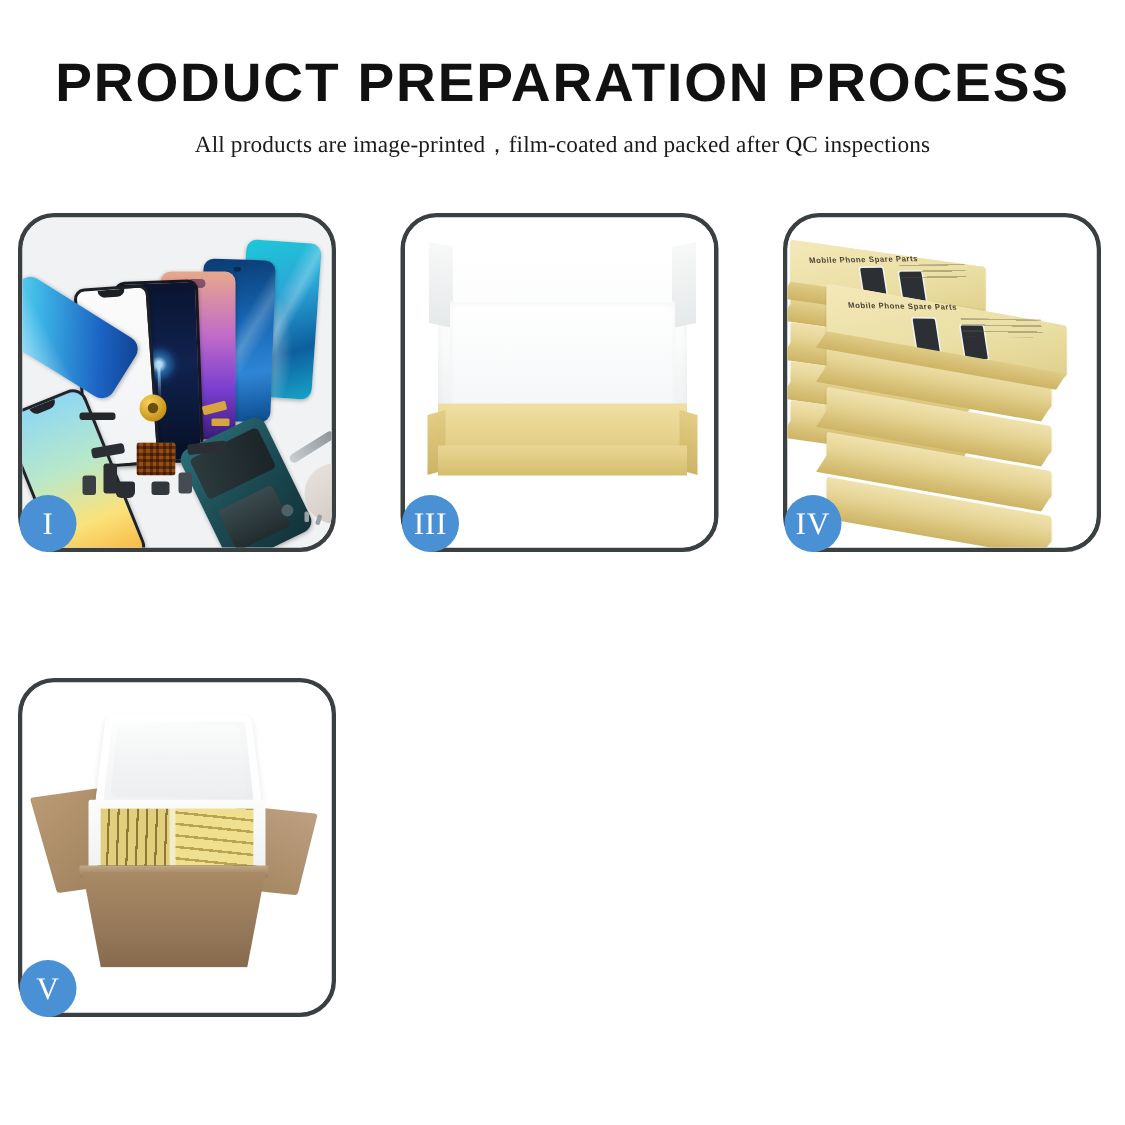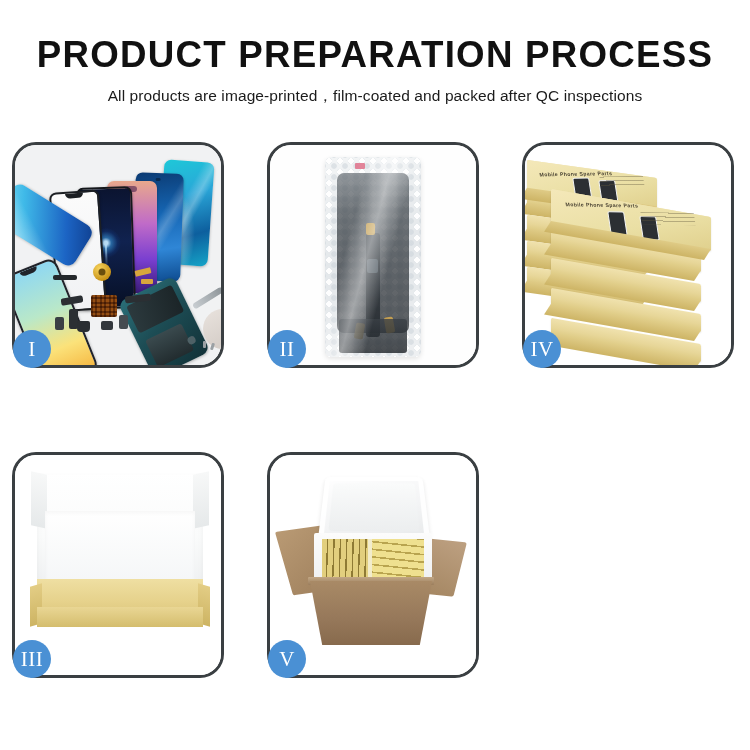--- a/index.html
+++ b/index.html
@@ -25,21 +25,21 @@
     font-family: "Liberation Sans", sans-serif;
     font-size: 36px;
     font-weight: bold;
     letter-spacing: 1.2px;
     color: #111111;
     line-height: 1.05;
     white-space: nowrap;
     transform: scaleX(1.02);
   }
   #page-subtitle {
-    font-family: Liberation Sans, sans-serif;
+    font-family: Liberation Serif, serif;
     font-size: 15.5px;
     font-weight: normal;
     color: #1b1b1b;
     margin-top: 12px;
     letter-spacing: .1px;
     white-space: nowrap;
   }
 
   
   #steps-grid {
@@ -465,100 +465,83 @@
       <div class="part" style="left:86px;top:176px;width:12px;height:9px;border-radius:2px;background:#33383d;"></div>
       <div class="part" style="left:104px;top:170px;width:9px;height:14px;border-radius:2px;background:#454b50;"></div>
       <div class="tweezer" style="left:176px;top:150px;"></div>
       <div class="hand" style="left:188px;top:164px;"></div>
       <div class="screw" style="left:188px;top:196px;"></div>
       <div class="screw" style="left:196px;top:198px;transform:rotate(18deg);"></div>
     </div>
     <div class="badge">I</div>
   </div>
 
-  <div class="step-panel">
-    <div class="panel-inner p2">
-      <div class="bubblebag">
-        <div class="bag-inner-screen"></div>
-        <div class="bag-flex">
-            <div class="chip"></div>
-          </div>
-        <div class="bag-gold-1"></div>
-        <div class="bag-gold-2"></div>
-        <div class="bag-gold-3"></div>
-        <div class="bag-bottom"></div>
-        <div class="bag-pink"></div>
-        <div class="bag-sheen"></div>
-      </div>
-    </div>
-    <div class="badge">II</div>
-  </div>
-
-  <div class="step-panel">
-    <div class="panel-inner p4">
-      <div class="stack">
-
-        <div class="sbox" style="left:2px;top:52px;width:120px;height:16px;transform:skewY(8deg);">
-            <div class="side"></div>
-          </div>
-        <div class="sbox" style="left:2px;top:78px;width:120px;height:16px;transform:skewY(8deg);">
-            <div class="side"></div>
-          </div>
-        <div class="sbox" style="left:2px;top:104px;width:120px;height:16px;transform:skewY(8deg);">
-            <div class="side"></div>
-          </div>
-        <div class="sbox" style="left:2px;top:130px;width:120px;height:16px;transform:skewY(8deg);">
-            <div class="side"></div>
-          </div>
-
-        <div class="sbox" style="left:2px;top:24px;width:130px;height:30px;transform:skewY(8deg);">
-          <div class="sbox-top"></div>
-          <div class="sbox-label">Mobile Phone Spare Parts</div>
-          <div class="sbox-ph" style="left:36%;top:34%;"></div>
-          <div class="sbox-ph" style="left:56%;top:30%;"></div>
-          <div class="sbox-lines"></div>
-          <div class="side"></div>
-        </div>
-
-        <div class="sbox" style="left:26px;top:96px;width:150px;height:18px;transform:skewY(10deg);">
-            <div class="side"></div>
-          </div>
-        <div class="sbox" style="left:26px;top:126px;width:150px;height:18px;transform:skewY(10deg);">
-            <div class="side"></div>
-          </div>
-        <div class="sbox" style="left:26px;top:156px;width:150px;height:18px;transform:skewY(10deg);">
-            <div class="side"></div>
-          </div>
-        <div class="sbox" style="left:26px;top:186px;width:150px;height:18px;transform:skewY(10deg);">
-            <div class="side"></div>
-          </div>
-
-        <div class="sbox" style="left:26px;top:58px;width:160px;height:34px;transform:skewY(10deg);">
-          <div class="sbox-top"></div>
-          <div class="sbox-label">Mobile Phone Spare Parts</div>
-          <div class="sbox-ph" style="left:36%;top:32%;"></div>
-          <div class="sbox-ph" style="left:56%;top:28%;"></div>
-          <div class="sbox-lines"></div>
-          <div class="side"></div>
-        </div>
-
-      </div>
-    </div>
-    <div class="badge">IV</div>
-  </div>
 
   <div class="step-panel">
     <div class="panel-inner p3">
       <div class="box3-lid"></div>
       <div class="box3-foam"></div>
       <div class="box3-bubble"></div>
       <div class="box3-tray"></div>
       <div class="box3-front"></div>
     </div>
     <div class="badge">III</div>
+  </div>
+
+  <div class="step-panel">
+    <div class="panel-inner p4">
+      <div class="stack">
+
+        <div class="sbox" style="left:2px;top:52px;width:120px;height:16px;transform:skewY(8deg);">
+            <div class="side"></div>
+          </div>
+        <div class="sbox" style="left:2px;top:78px;width:120px;height:16px;transform:skewY(8deg);">
+            <div class="side"></div>
+          </div>
+        <div class="sbox" style="left:2px;top:104px;width:120px;height:16px;transform:skewY(8deg);">
+            <div class="side"></div>
+          </div>
+        <div class="sbox" style="left:2px;top:130px;width:120px;height:16px;transform:skewY(8deg);">
+            <div class="side"></div>
+          </div>
+
+        <div class="sbox" style="left:2px;top:24px;width:130px;height:30px;transform:skewY(8deg);">
+          <div class="sbox-top"></div>
+          <div class="sbox-label">Mobile Phone Spare Parts</div>
+          <div class="sbox-ph" style="left:36%;top:34%;"></div>
+          <div class="sbox-ph" style="left:56%;top:30%;"></div>
+          <div class="sbox-lines"></div>
+          <div class="side"></div>
+        </div>
+
+        <div class="sbox" style="left:26px;top:96px;width:150px;height:18px;transform:skewY(10deg);">
+            <div class="side"></div>
+          </div>
+        <div class="sbox" style="left:26px;top:126px;width:150px;height:18px;transform:skewY(10deg);">
+            <div class="side"></div>
+          </div>
+        <div class="sbox" style="left:26px;top:156px;width:150px;height:18px;transform:skewY(10deg);">
+            <div class="side"></div>
+          </div>
+        <div class="sbox" style="left:26px;top:186px;width:150px;height:18px;transform:skewY(10deg);">
+            <div class="side"></div>
+          </div>
+
+        <div class="sbox" style="left:26px;top:58px;width:160px;height:34px;transform:skewY(10deg);">
+          <div class="sbox-top"></div>
+          <div class="sbox-label">Mobile Phone Spare Parts</div>
+          <div class="sbox-ph" style="left:36%;top:32%;"></div>
+          <div class="sbox-ph" style="left:56%;top:28%;"></div>
+          <div class="sbox-lines"></div>
+          <div class="side"></div>
+        </div>
+
+      </div>
+    </div>
+    <div class="badge">IV</div>
   </div>
 
   <div class="step-panel">
     <div class="panel-inner p5">
       <div class="v-flap-l"></div>
       <div class="v-flap-r"></div>
       <div class="v-foam-lid"></div>
       <div class="v-foam-box"></div>
       <div class="v-contents">
         <div class="lrow"></div>

